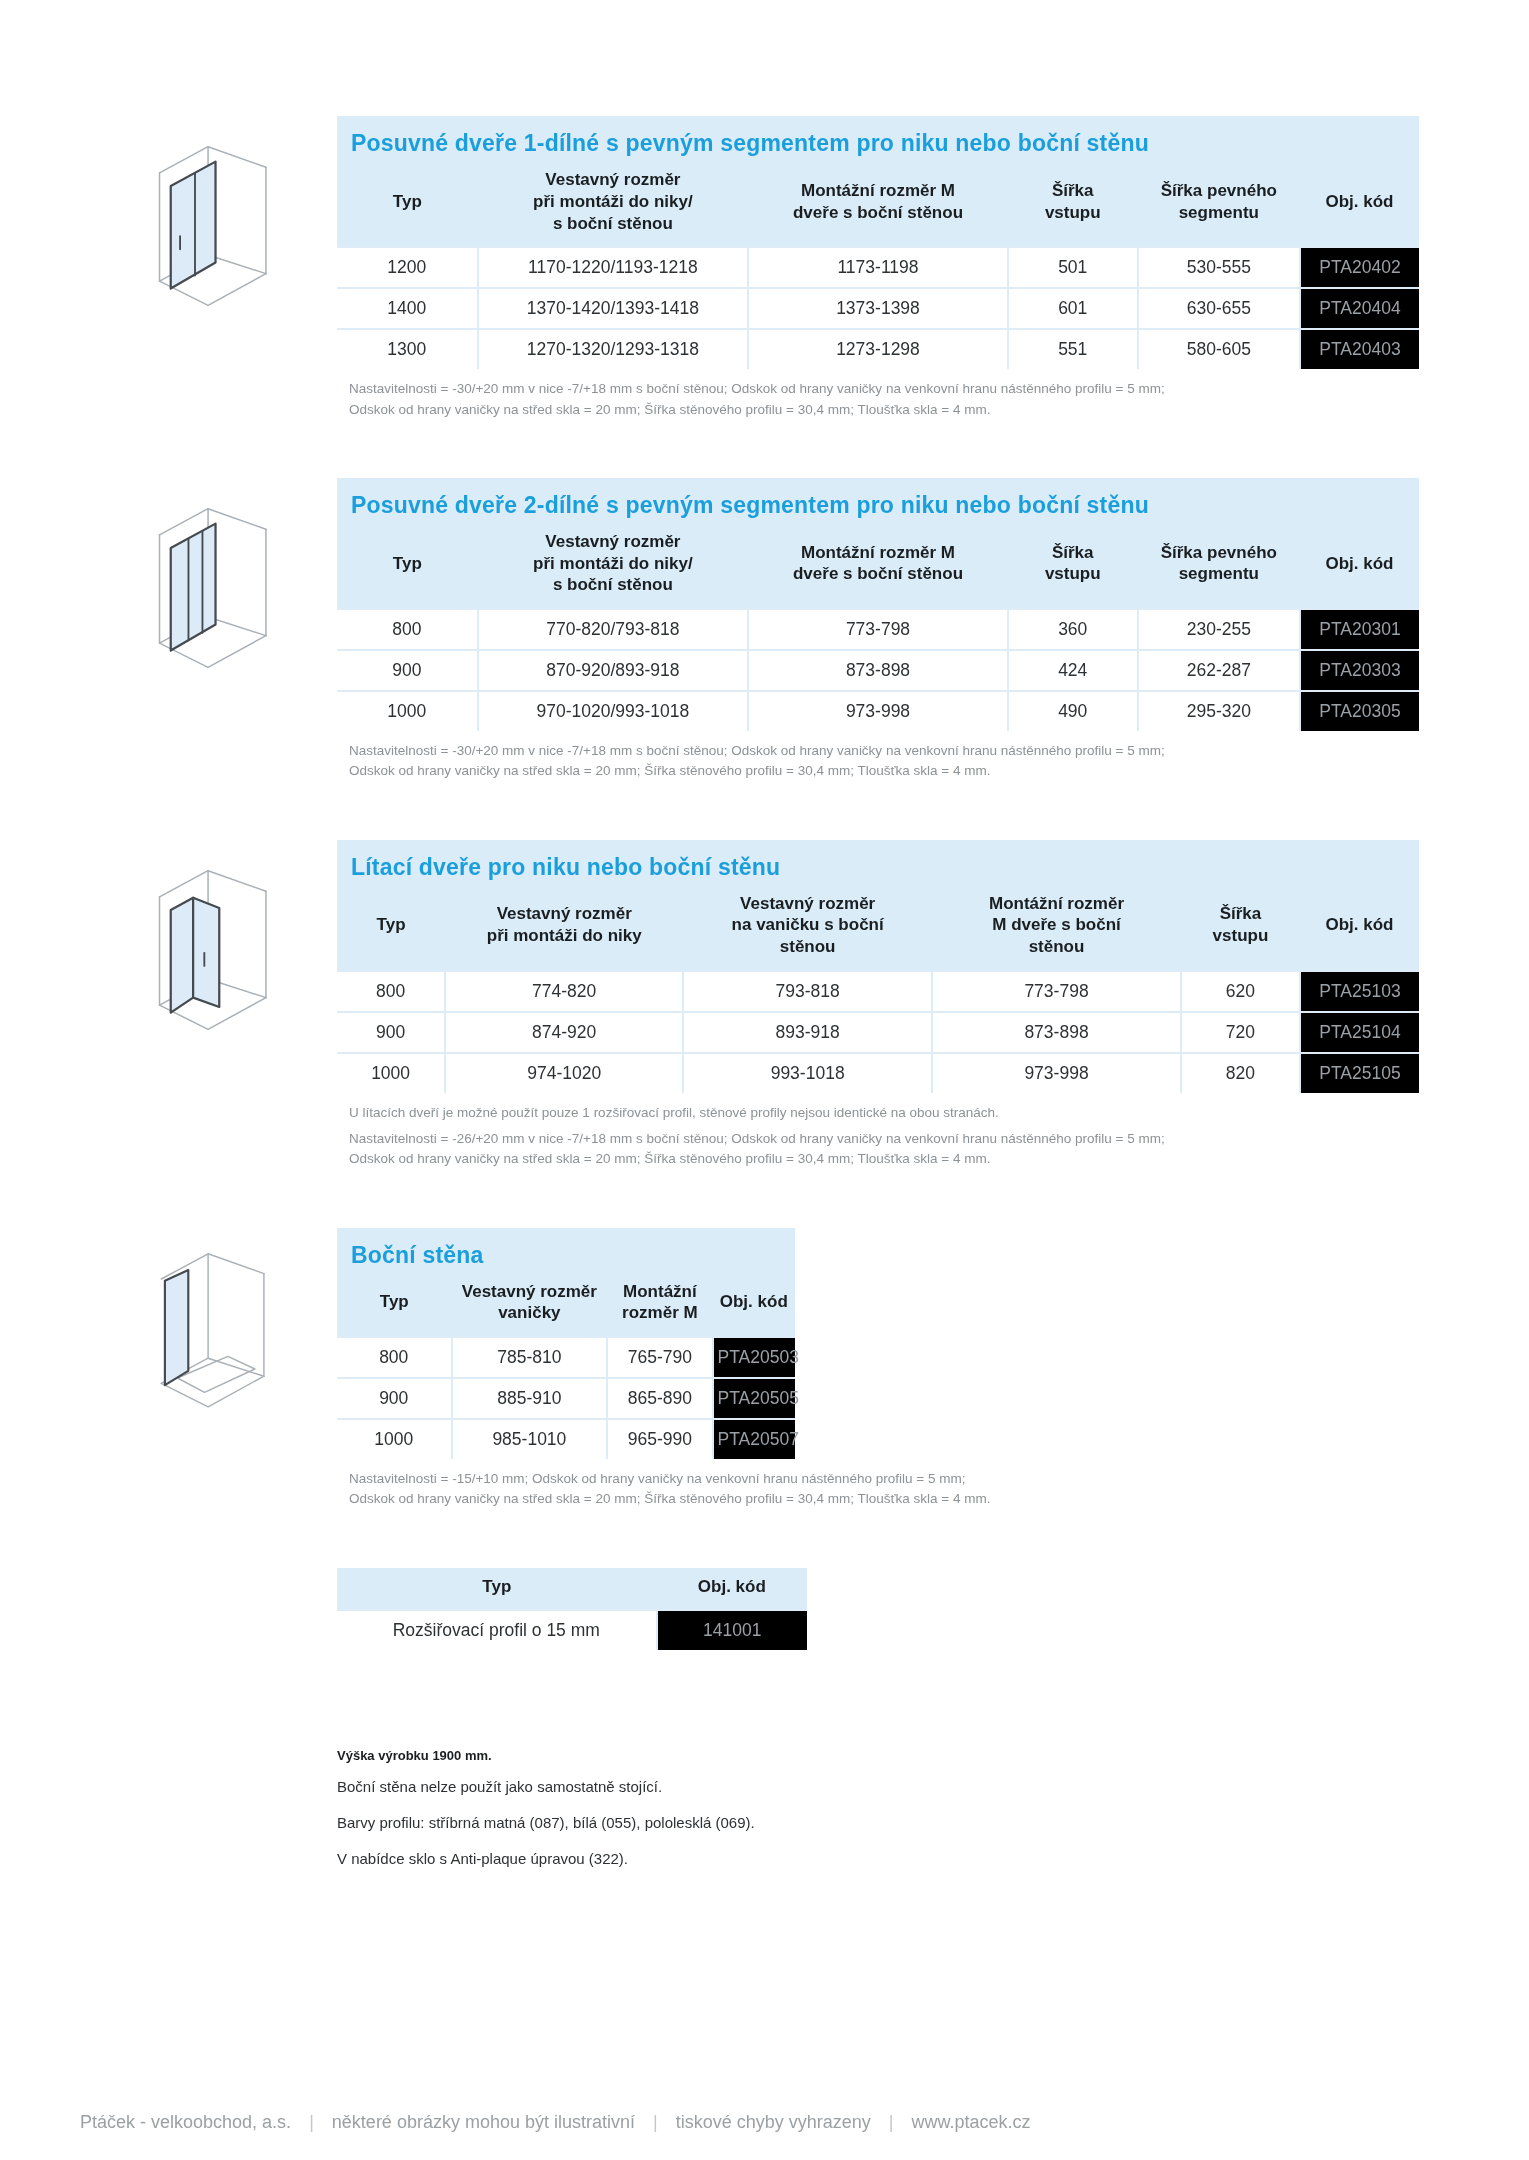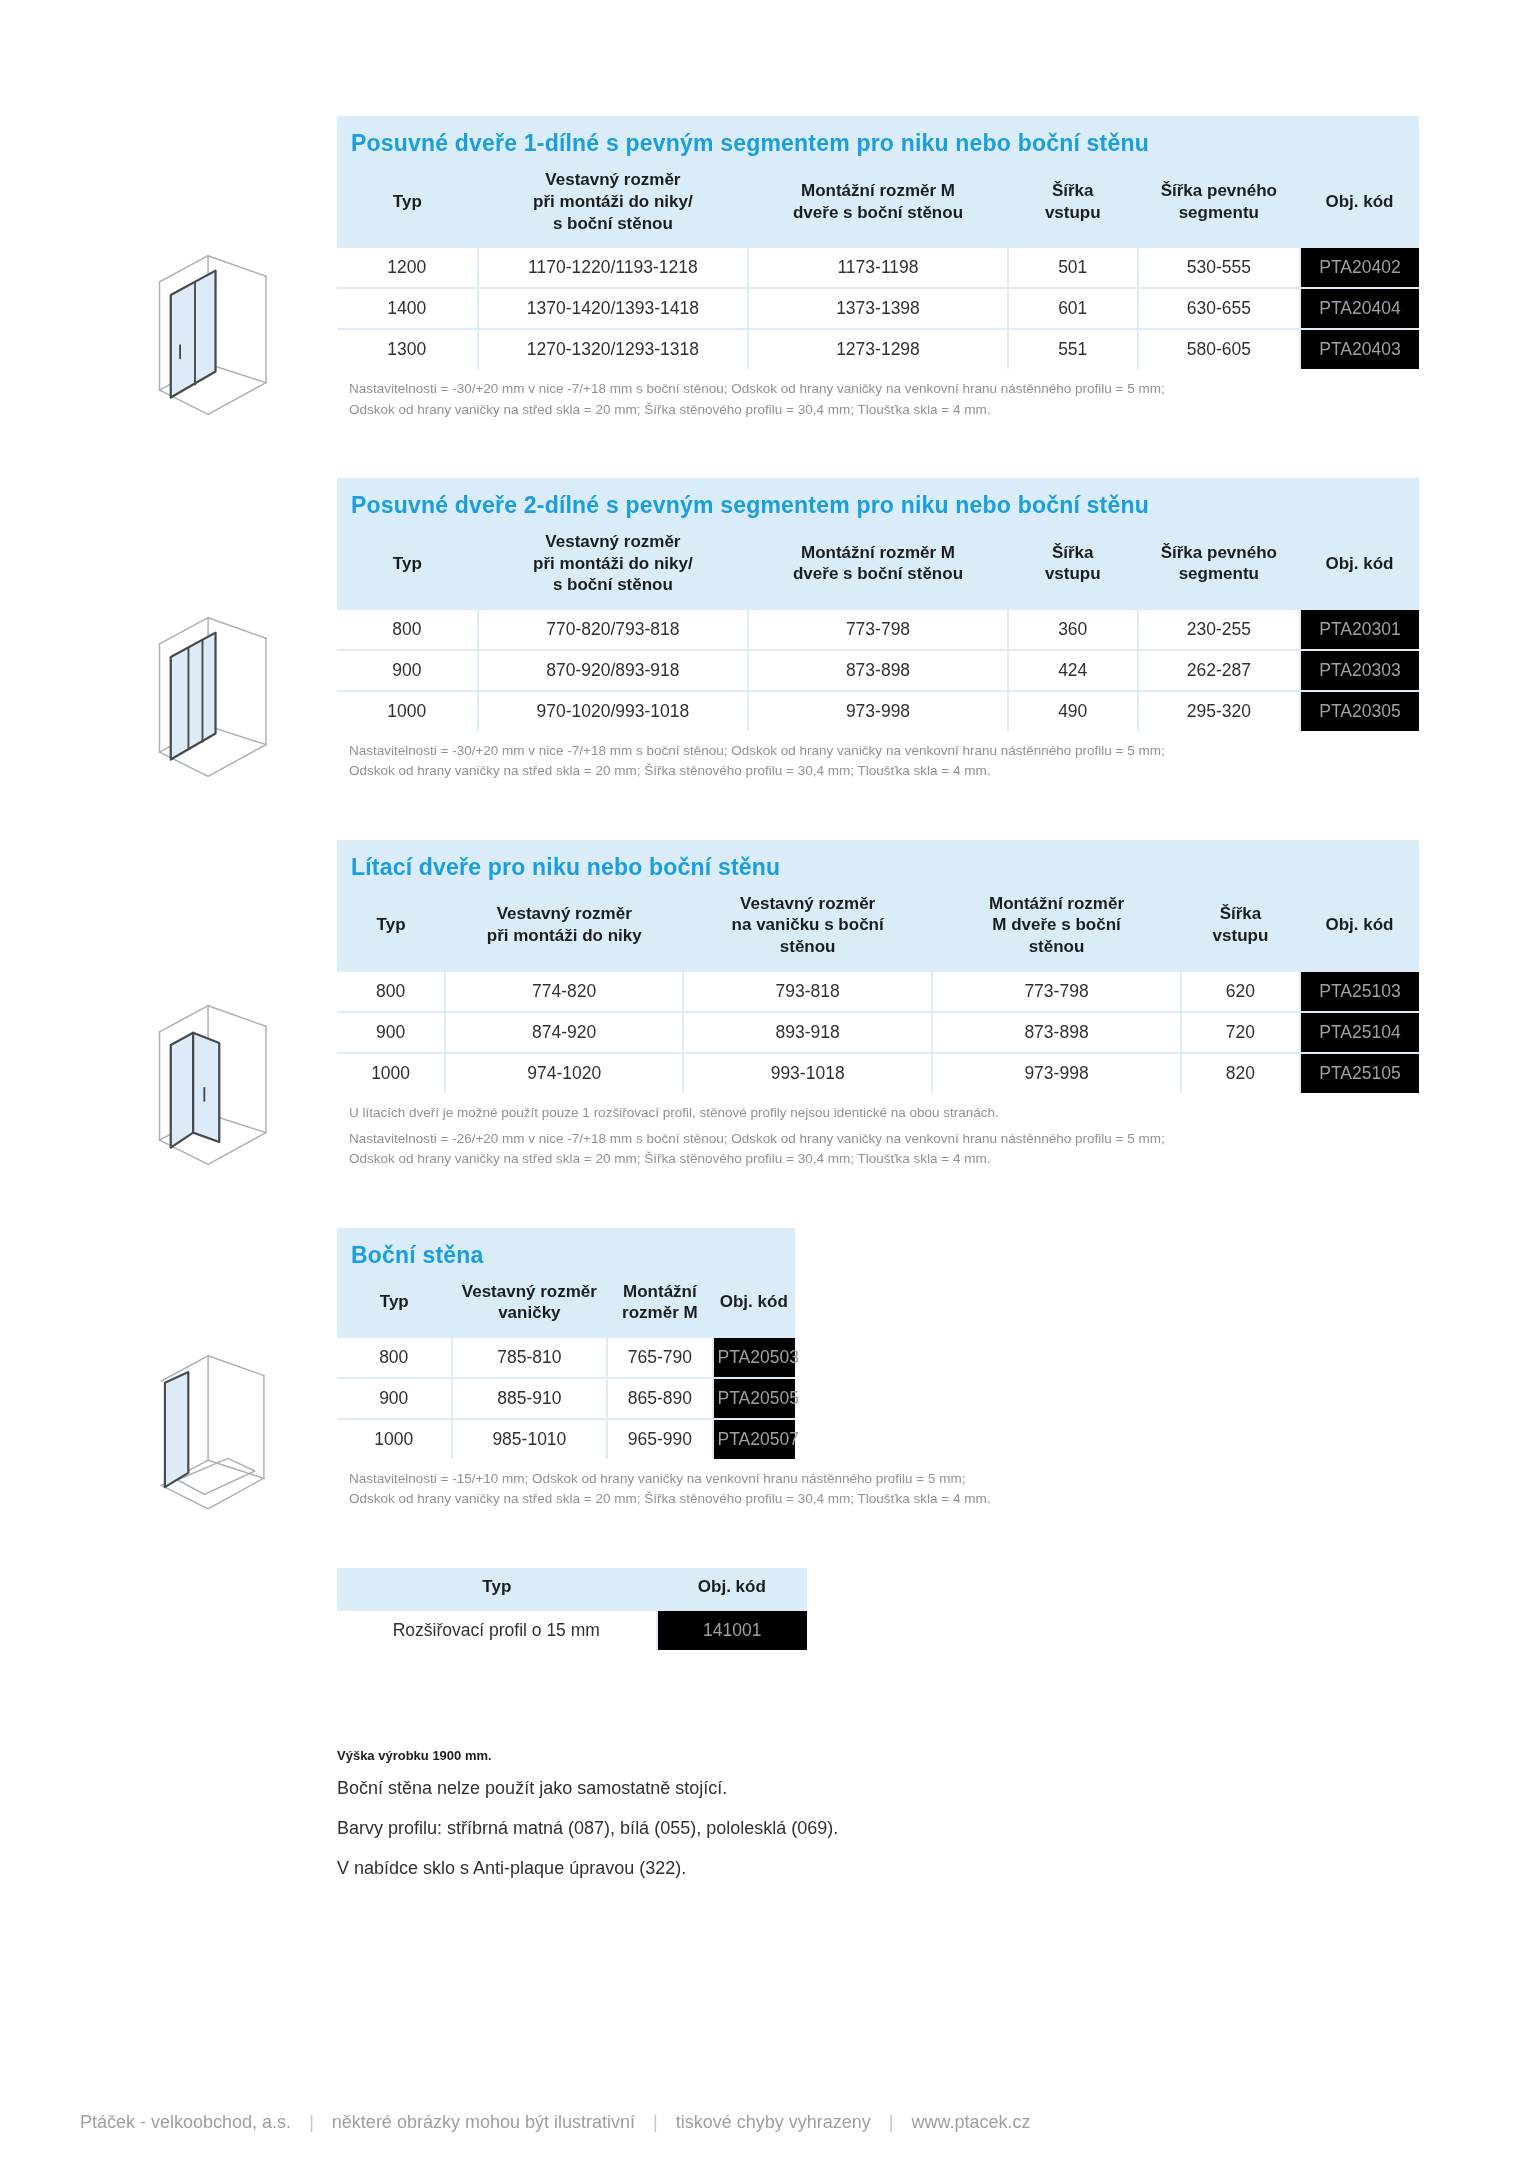--- a/index.html
+++ b/index.html
@@ -11,21 +11,21 @@
     --ink:#1b1e20;
     --cell:#2e3133;
     --code:#9aa1a6;
   }
   *{box-sizing:border-box;margin:0;padding:0}
   html,body{background:#fff}
   body{font-family:"Liberation Sans",sans-serif;color:var(--ink)}
   .page{position:relative;width:1529px;height:2160px;background:#fff;overflow:hidden}
 
   .sections{padding:116px 40px 0 80px}
-  .section{display:flex;align-items:flex-end;margin-bottom:52px}
+  .section{display:flex;align-items:flex-start;margin-bottom:52px}
   .drawing-col{width:257px;flex:none;display:flex;justify-content:center;padding-top:6px}
   .content-col{flex:none}
 
   .panel{background:var(--panel);display:inline-block}
   .panel h2{color:var(--accent);font-size:23px;font-weight:bold;padding:14px 14px 4px 14px;letter-spacing:.2px}
 
   table{border-collapse:collapse;table-layout:fixed}
   table.w-full{width:1082px}
   table.w-side{width:458px}
   table.w-prof{width:470px}
@@ -38,21 +38,21 @@
     padding:9px 4px;border-top:2px solid var(--grid);
   }
   tbody td + td{border-left:2px solid var(--grid)}
   tbody td.objcode{color:var(--code);background:#000000}
 
   .notes{margin:10px 0 0 12px;max-width:1082px}
   .notes p{font-size:13.5px;line-height:1.5;color:var(--note);white-space:pre-line;margin-bottom:6px}
 
   .info-block{margin:84px 0 0 337px}
   .info-block .lead{font-weight:bold;font-size:13px;color:var(--ink);margin-bottom:15px}
-  .info-block p{font-size:18px;color:var(--cell);margin-bottom:19px}
+  .info-block p{font-size:15px;color:var(--cell);margin-bottom:19px}
 
   .page-footer{position:absolute;left:80px;right:44px;bottom:18px}
   .footer-line{font-size:18px;color:#9ba0a4;margin-bottom:9px}
   .footer-line .sep{margin:0 13px;color:#c2c7cb}
   .rule-row{display:flex;align-items:center}
   .cyan-rule{height:3px;background:var(--rule);flex:1}
   .page-number{font-size:19px;color:var(--note);margin-left:14px}
 
   
   .wall{stroke:#a9b0b6;stroke-width:1.6;fill:none;stroke-linejoin:round;stroke-linecap:round}

